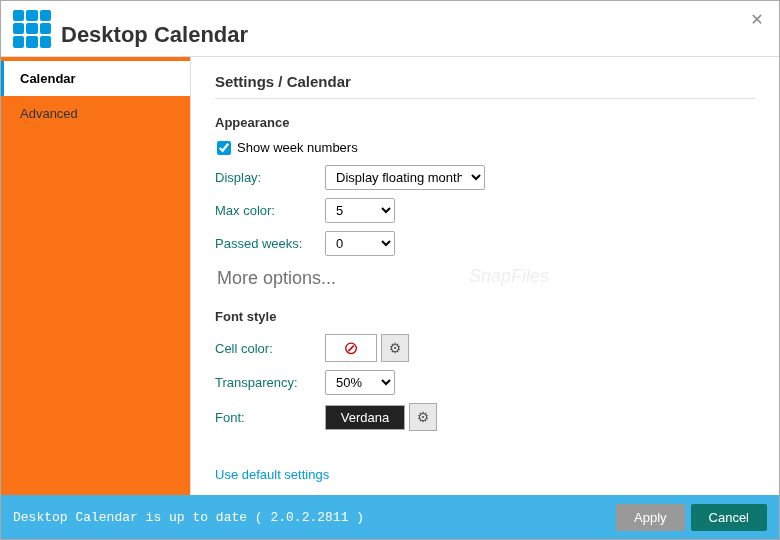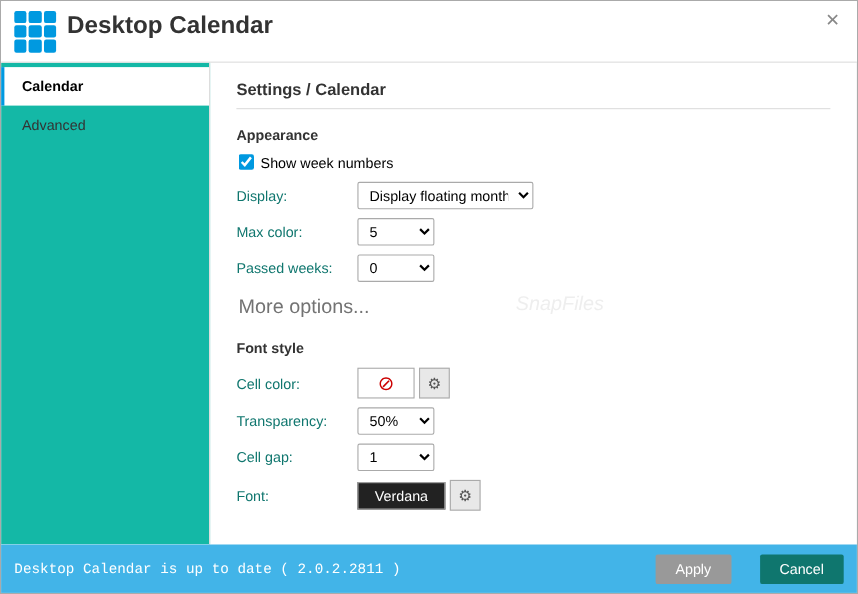--- a/index.html
+++ b/index.html
@@ -26,21 +26,21 @@
       background: #fff;
       border-bottom: 1px solid #ddd;
       padding: 8px 12px;
       display: flex;
       align-items: center;
       justify-content: space-between;
       height: 56px;
     }
     .title-left {
       display: flex;
-      align-items: flex-start;
+      align-items: flex-end;
       gap: 10px;
     }
     .app-icon {
       width: 38px;
       height: 38px;
       display: grid;
       grid-template-columns: repeat(3, 1fr);
       gap: 2px;
     }
     .app-icon div {
@@ -76,21 +76,21 @@
     
     .main-content {
       display: flex;
       flex: 1;
       overflow: hidden;
     }
 
     
     .sidebar {
       width: 190px;
-      background: #14b8a6;
+      background: #f97316;
       border-right: 1px solid #ddd;
       padding-top: 4px;
     }
     .sidebar-item {
       padding: 10px 16px;
       cursor: pointer;
       color: #333;
       font-size: 13px;
     }
     .sidebar-item.active {
@@ -135,20 +135,21 @@
     }
 
     .form-label {
       width: 110px;
       color: #0f766e;
       font-size: 13px;
     }
 
     .checkbox-row {
       display: flex;
+      align-items: center;
       gap: 6px;
       margin-bottom: 10px;
       margin-left: 2px;
     }
 
     .checkbox-row input[type="checkbox"] {
       width: 14px;
       height: 14px;
       accent-color: #0099e0;
     }
@@ -245,21 +246,21 @@
       justify-content: space-between;
       padding: 0 12px;
     }
     .status-text {
       color: #fff;
       font-size: 13px;
       font-family: Liberation Mono, monospace;
     }
     .status-buttons {
       display: flex;
-      gap: 26px;
+      gap: 6px;
     }
     .btn-apply {
       background: #999;
       color: #fff;
       border: none;
       padding: 6px 18px;
       font-size: 13px;
       cursor: pointer;
       border-radius: 2px;
     }
@@ -366,26 +367,20 @@
         </div>
       </div>
 
       <div class="form-row">
         <span class="form-label">Transparency:</span>
         <select class="select-small">
           <option>0%</option><option>10%</option><option>20%</option><option>30%</option><option>40%</option><option selected="">50%</option><option>60%</option><option>70%</option><option>80%</option><option>90%</option>
         </select>
       </div>
 
-      <div class="form-row">
-        <span class="form-label">Cell gap:</span>
-        <select class="select-small">
-          <option>0</option><option selected="">1</option><option>2</option><option>3</option><option>4</option><option>5</option>
-        </select>
-      </div>
 
       <div class="form-row">
         <span class="form-label">Font:</span>
         <div class="font-display">Verdana</div>
         <div class="gear-btn">
           <span>⚙</span>
         </div>
       </div>
 
       <div style="margin-top: 16px;">

